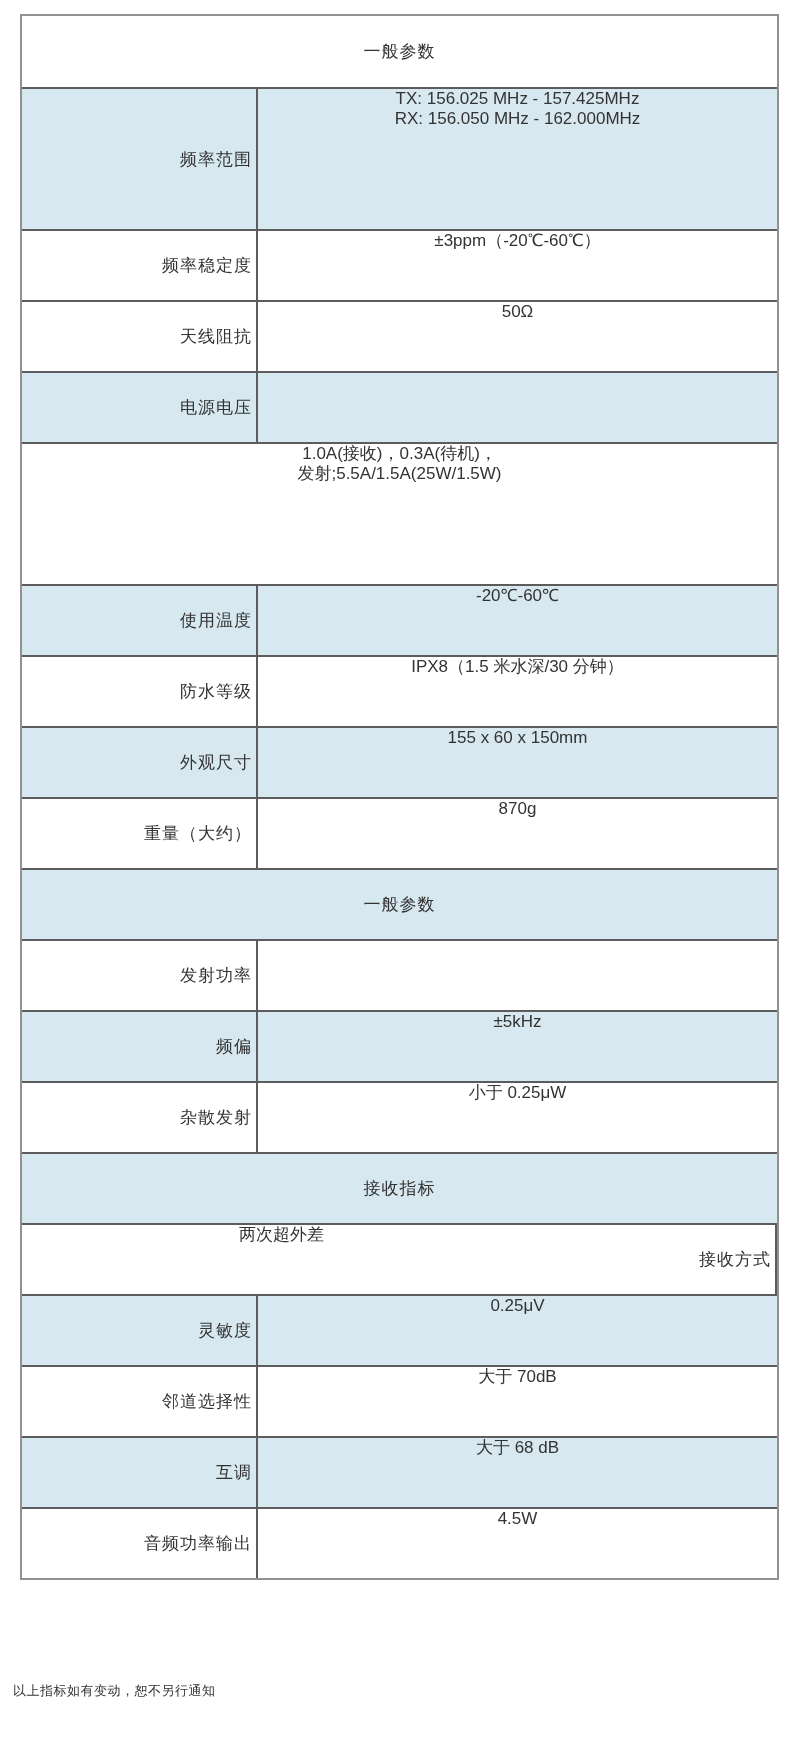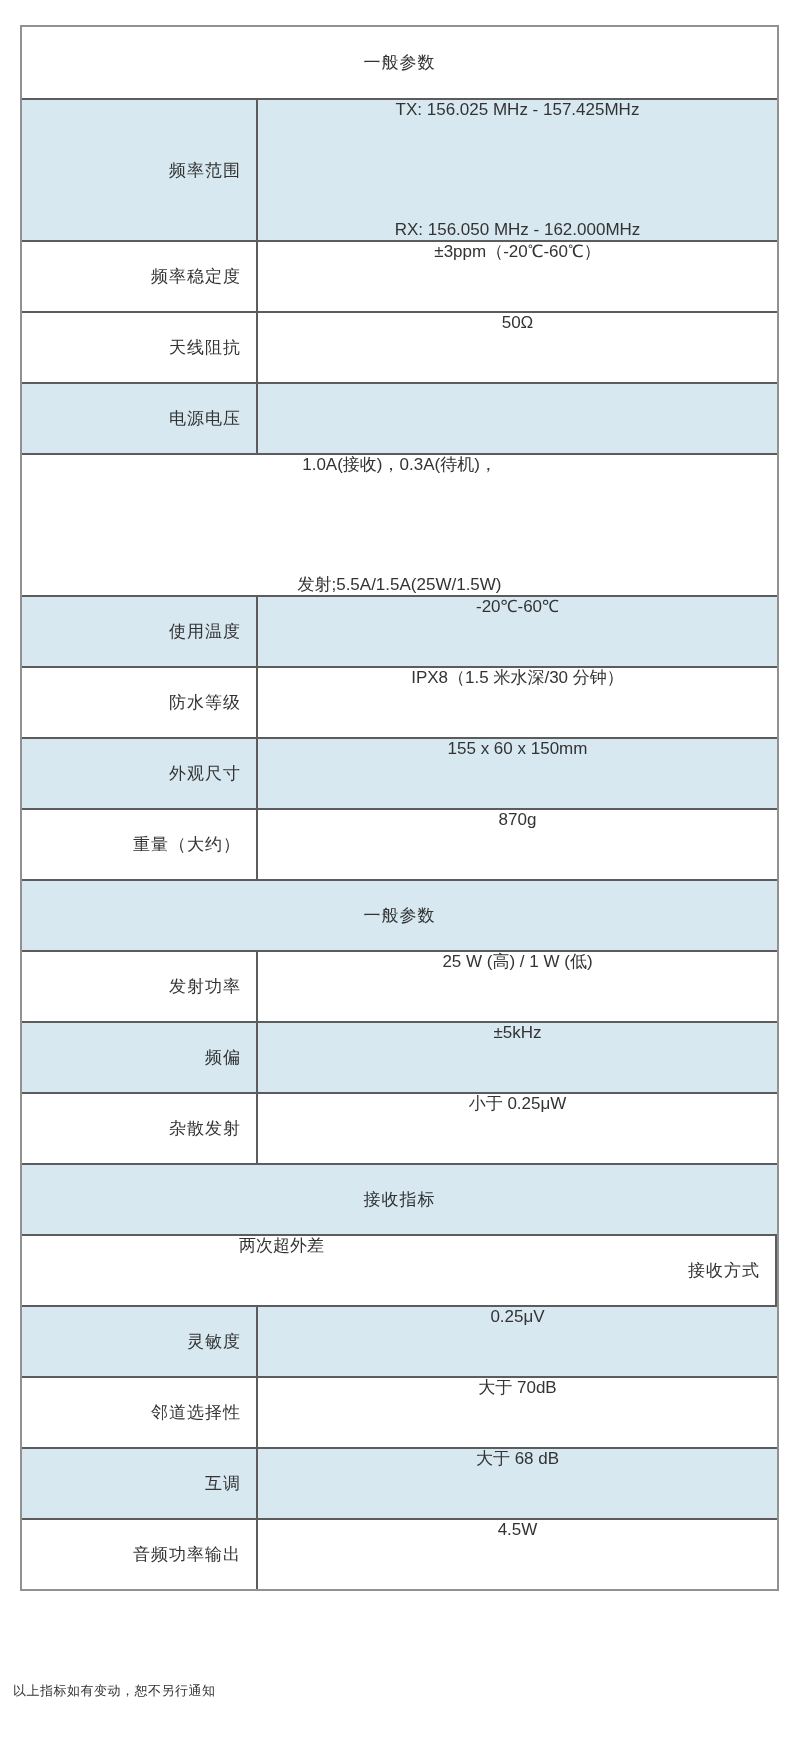--- a/index.html
+++ b/index.html
@@ -12,21 +12,21 @@
     width: 800px;
     height: 1737px;
     background: var(--page-bg, #ffffff);
     font-family: "Liberation Sans", sans-serif;
     color: var(--text-color, #333333);
     overflow: hidden;
   }
   .spec-table {
     position: absolute;
     left: 20px;
-    top: 25px;
+    top: 14px;
     width: 759px;
     border: 2px solid var(--outer-border, #919191);
     box-sizing: border-box;
     background: #ffffff;
   }
   .row {
     display: flex;
     box-sizing: border-box;
     height: 71px;
     border-top: 2px solid var(--inner-border, #5c5c5c);
@@ -48,29 +48,29 @@
   }
   .cell {
     box-sizing: border-box;
   }
   .cell.label {
     width: 236px;
     flex: 0 0 236px;
     display: flex;
     align-items: center;
     justify-content: flex-end;
-    padding-right: 15px;
+    padding-right: 4px;
     border-right: 2px solid var(--inner-border, #5c5c5c);
     letter-spacing: 1px;
   }
   .cell.value {
     flex: 1;
     display: flex;
     flex-direction: column;
-    justify-content: space-between;
+    justify-content: flex-start;
     align-items: center;
     text-align: center;
     border-radius: 13px;
   }
   .value-line {
     line-height: 1.2;
     padding: 0 6px;
   }
   .section-text {
     letter-spacing: 1px;
@@ -142,23 +142,20 @@
         <div class="cell label">重量（大约）</div>
         <div class="cell value">
           <div class="value-line">870g</div>
         </div>
       </div>
       <div class="row blue section">
         <div class="section-text">一般参数</div>
       </div>
       <div class="row">
         <div class="cell label">发射功率</div>
-        <div class="cell value">
-          <div class="value-line">25 W (高) / 1 W (低)</div>
-        </div>
       </div>
       <div class="row blue">
         <div class="cell label">频偏</div>
         <div class="cell value">
           <div class="value-line">±5kHz</div>
         </div>
       </div>
       <div class="row">
         <div class="cell label">杂散发射</div>
         <div class="cell value">

